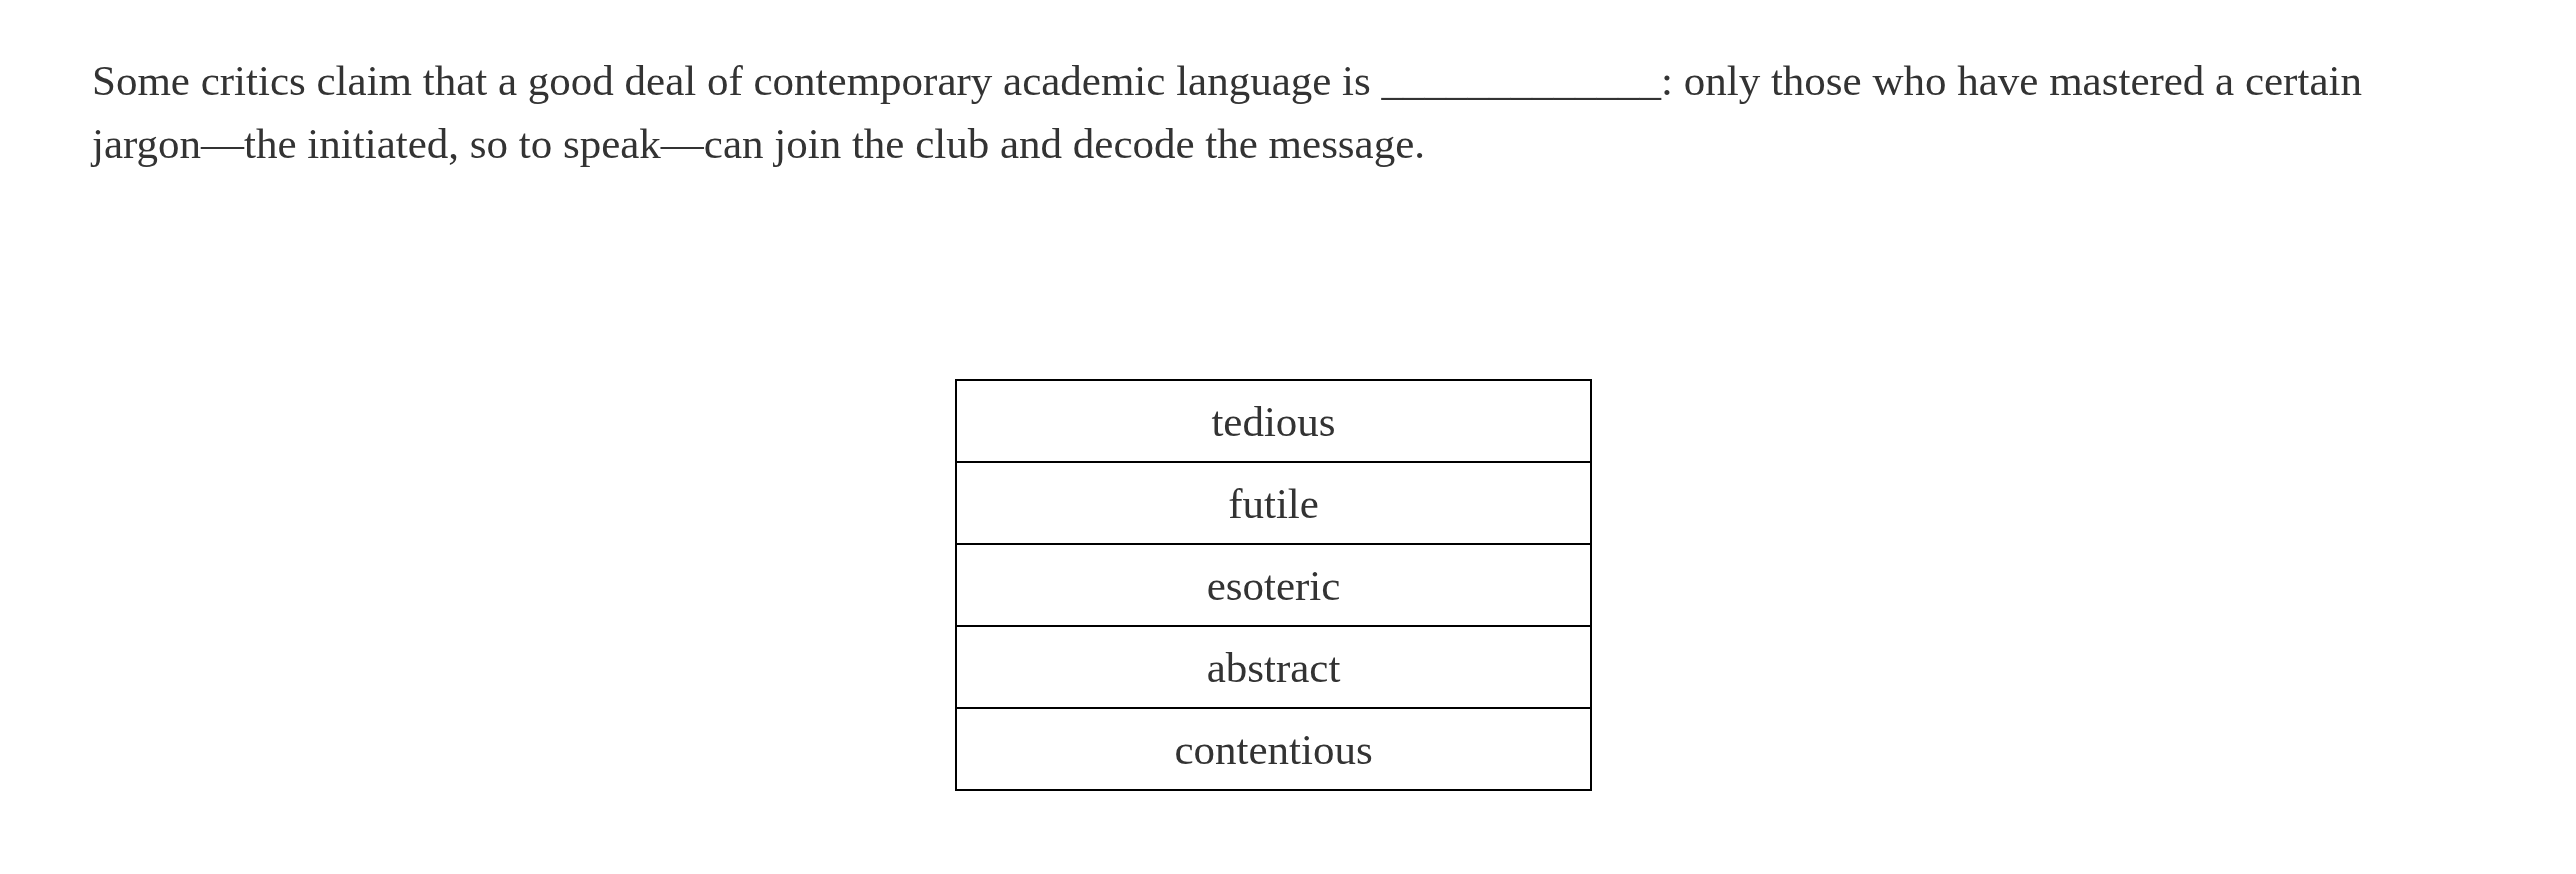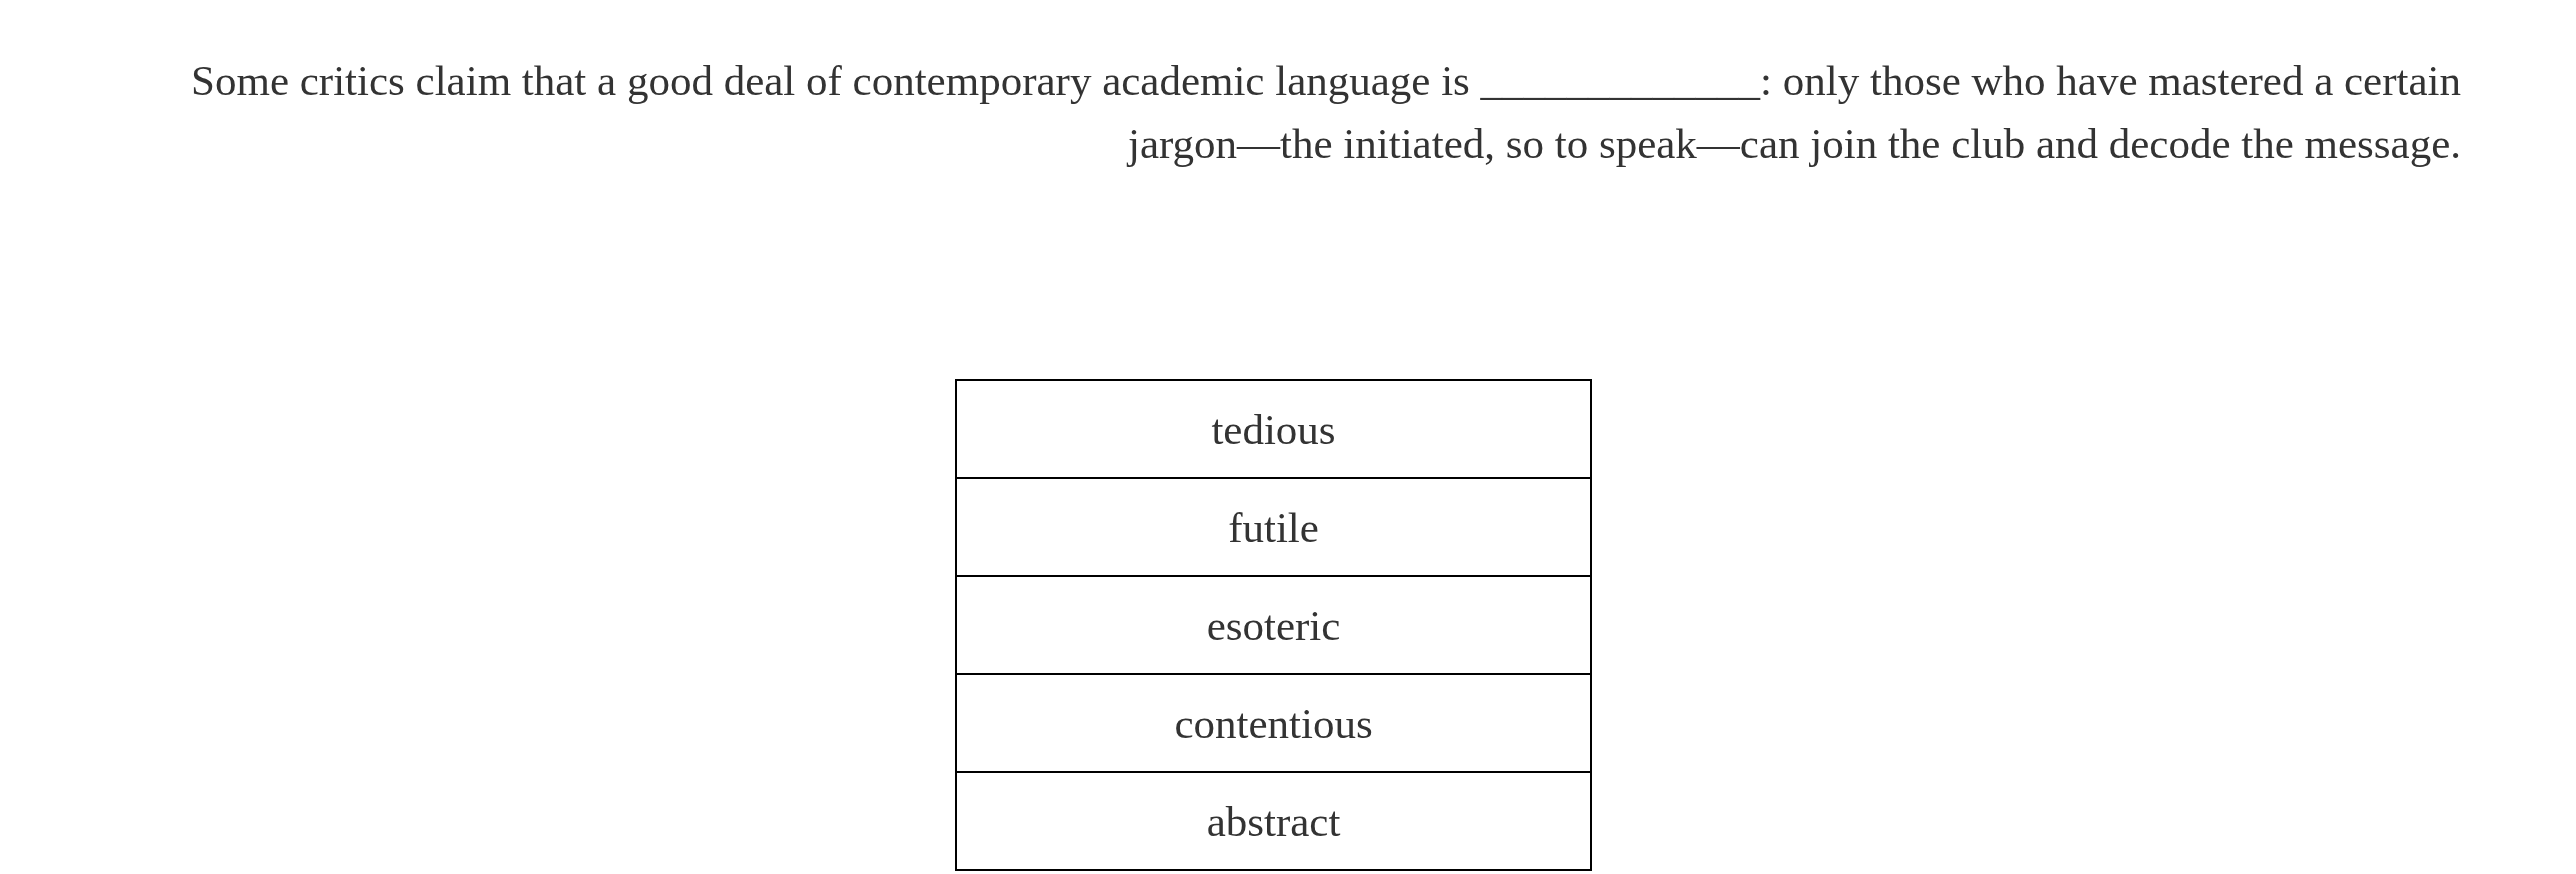--- a/index.html
+++ b/index.html
@@ -16,37 +16,36 @@
       color: #333333;
     }
     .question {
       position: absolute;
       left: 92px;
       top: 49px;
       width: 2369px;
       font-size: 43px;
       line-height: 63px;
       margin: 0;
-      text-align: right;
     }
     .blank {
       white-space: nowrap;
     }
     .choices {
       position: absolute;
       left: 955px;
       top: 379px;
       width: 637px;
       border-collapse: collapse;
       border: 2px solid #000000;
     }
     .choices td {
       border: 2px solid #000000;
       height: 80px;
-      padding: 8px;
+      padding: 0;
       text-align: center;
       vertical-align: middle;
       font-size: 43px;
       line-height: 49px;
       color: #333333;
       cursor: pointer;
     }
   </style>
 </head>
 <body>
@@ -58,20 +57,20 @@
     <tr>
       <td>tedious</td>
     </tr>
     <tr>
       <td>futile</td>
     </tr>
     <tr>
       <td>esoteric</td>
     </tr>
     <tr>
-      <td>contentious</td>
+      <td>abstract</td>
     </tr>
     <tr>
-      <td>abstract</td>
+      <td>contentious</td>
     </tr>
   </tbody>
 </table>
 
 
 </body></html>

